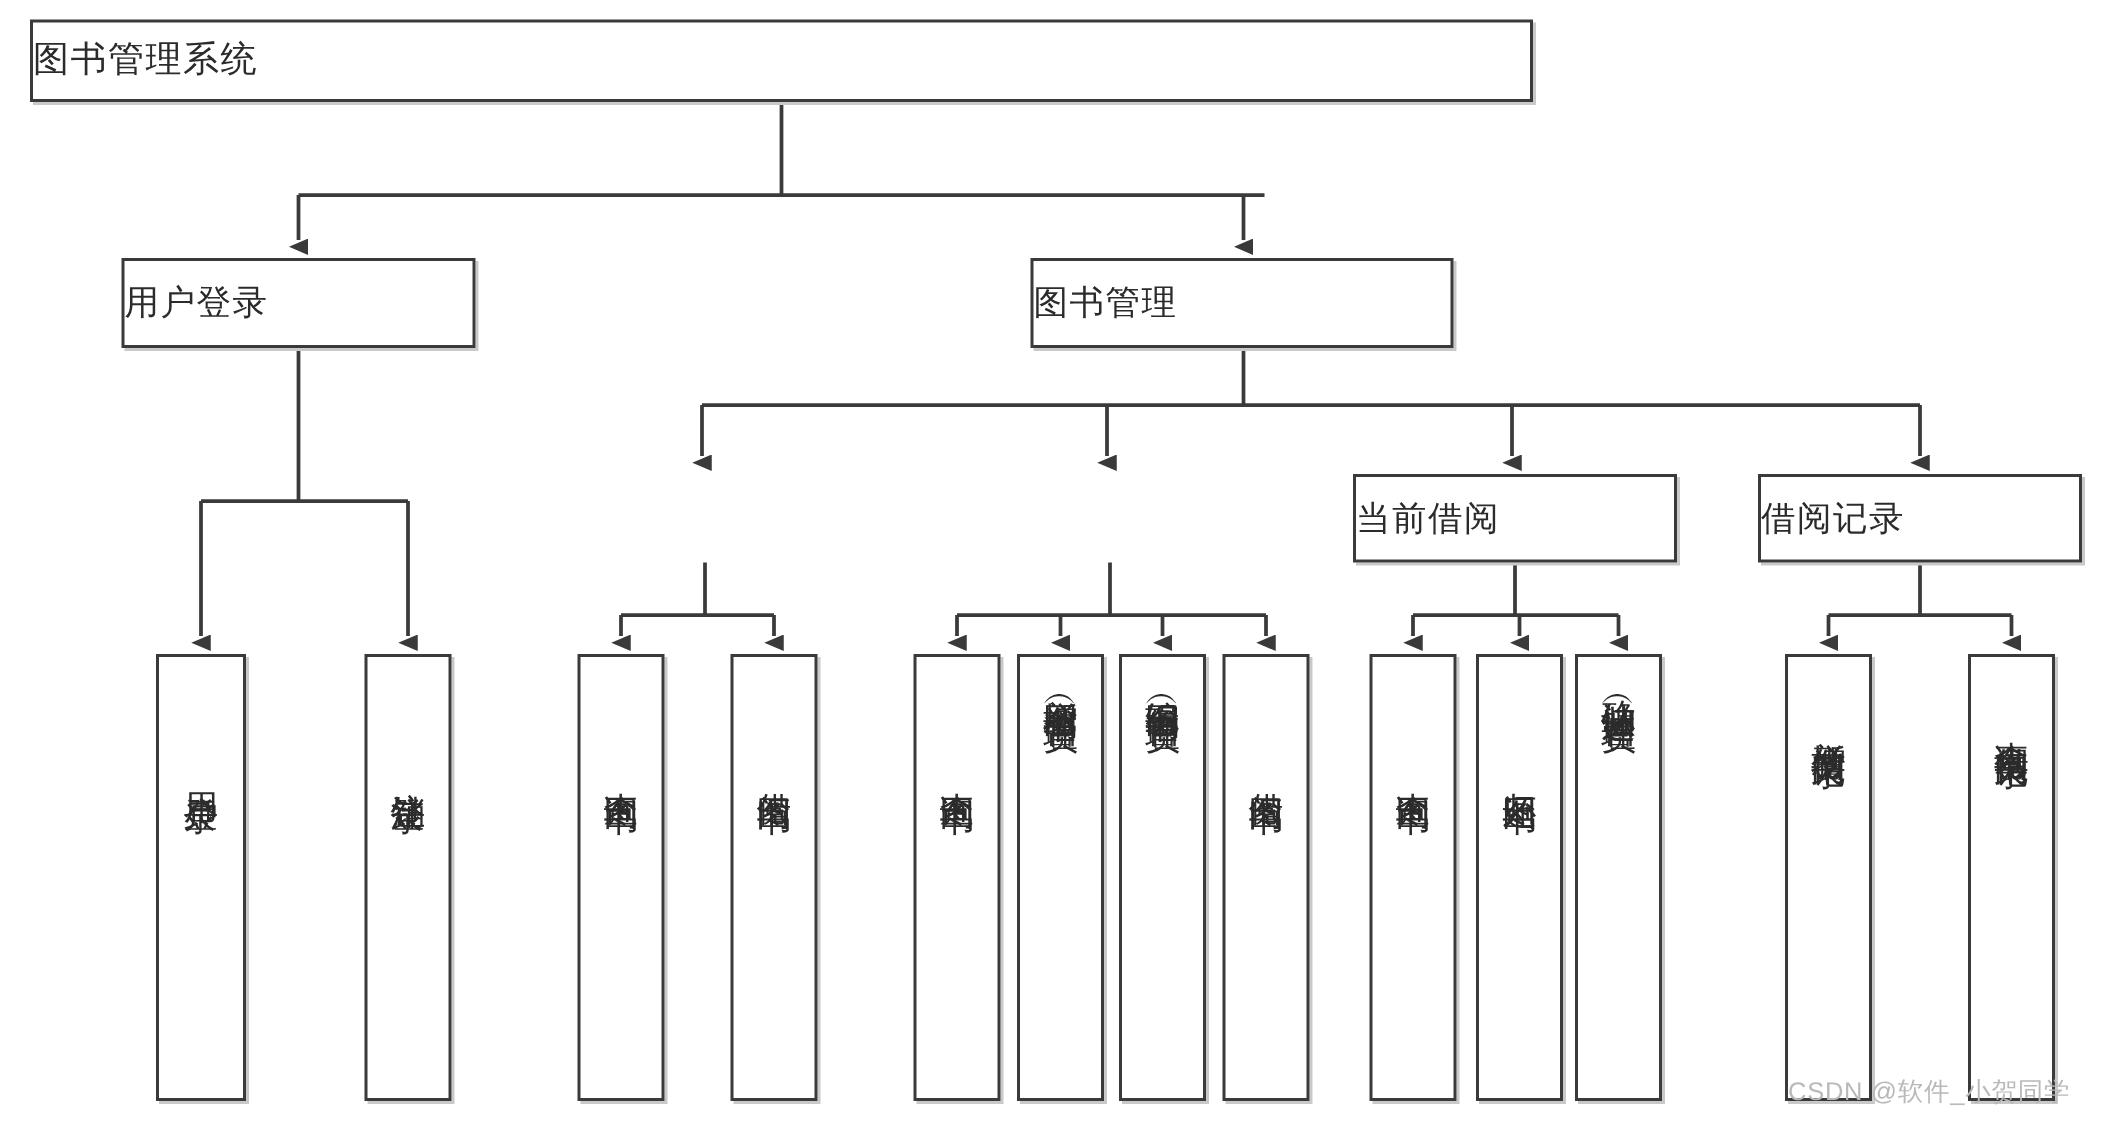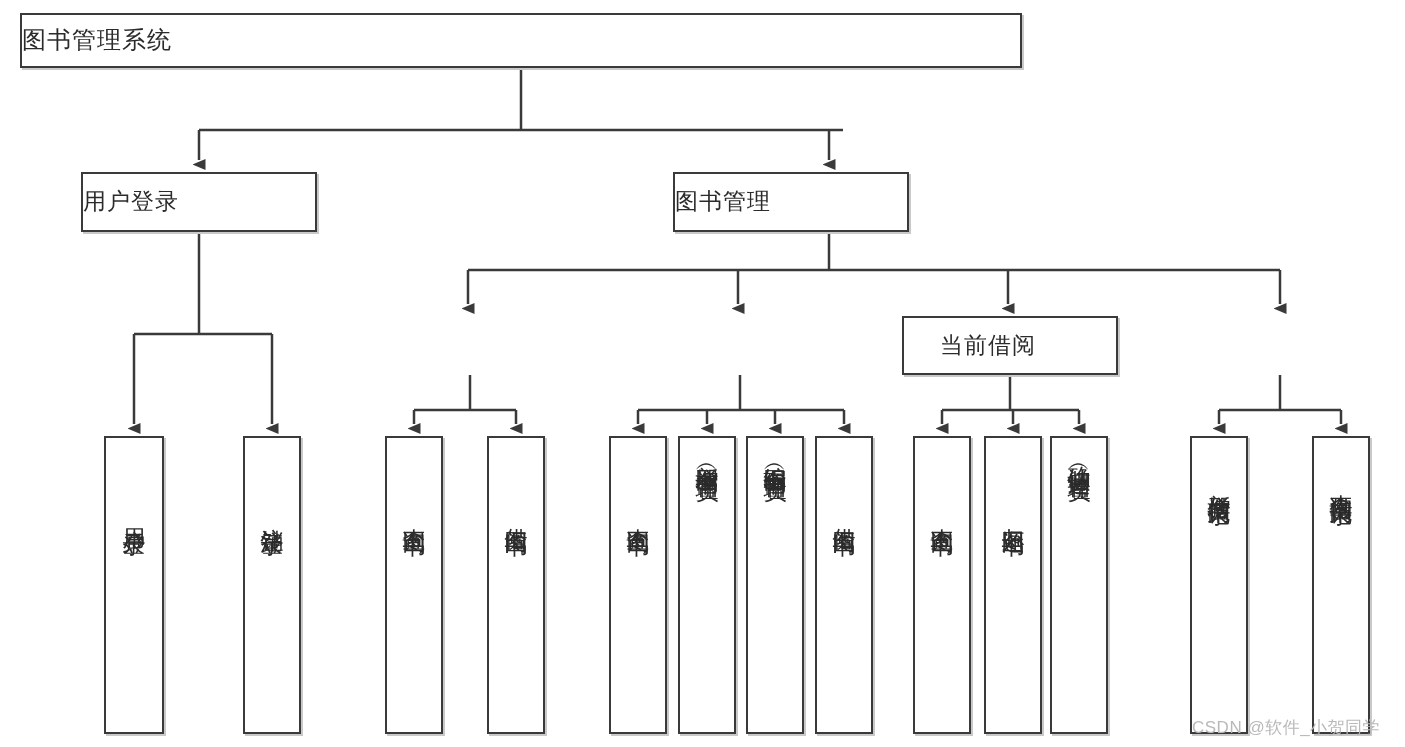--- a/index.html
+++ b/index.html
@@ -120,26 +120,29 @@
     </g>
   </svg>
 
   <div class="node node-h node-root" style="left:20px; top:13px; width:1002px; height:55px;">
     <span class="node-label">图书管理系统</span>
   </div>
 
   <div class="node node-h" style="left:81px; top:172px; width:236px; height:60px;">
     <span class="node-label">用户登录</span>
   </div>
-  <div class="node node-h" style="left:673px; top:172px; width:236px; height:60px;">
+  <div class="node node-h" style="left:687px; top:172px; width:282px; height:60px;">
     <span class="node-label">图书管理</span>
   </div>
 
-  <div class="node node-h" style="left:902px; top:316px; width:216px; height:59px;padding-left:36px;">
+  <div class="node node-h" style="left:902px; top:316px; width:216px; height:59px;">
     <span class="node-label">当前借阅</span>
+  </div>
+  <div class="node node-h" style="left:1172px; top:316px; width:216px; height:59px;">
+    <span class="node-label">借阅记录</span>
   </div>
 
   <div class="node node-v" style="left:104px; top:436px; width:60px; height:298px; padding-top:72px;">
     <span class="node-label">用户登录</span>
   </div>
   <div class="node node-v" style="left:243px; top:436px; width:58px; height:298px; padding-top:72px;">
     <span class="node-label">注销登录</span>
   </div>
 
   <div class="node node-v" style="left:385px; top:436px; width:58px; height:298px; padding-top:72px;">

